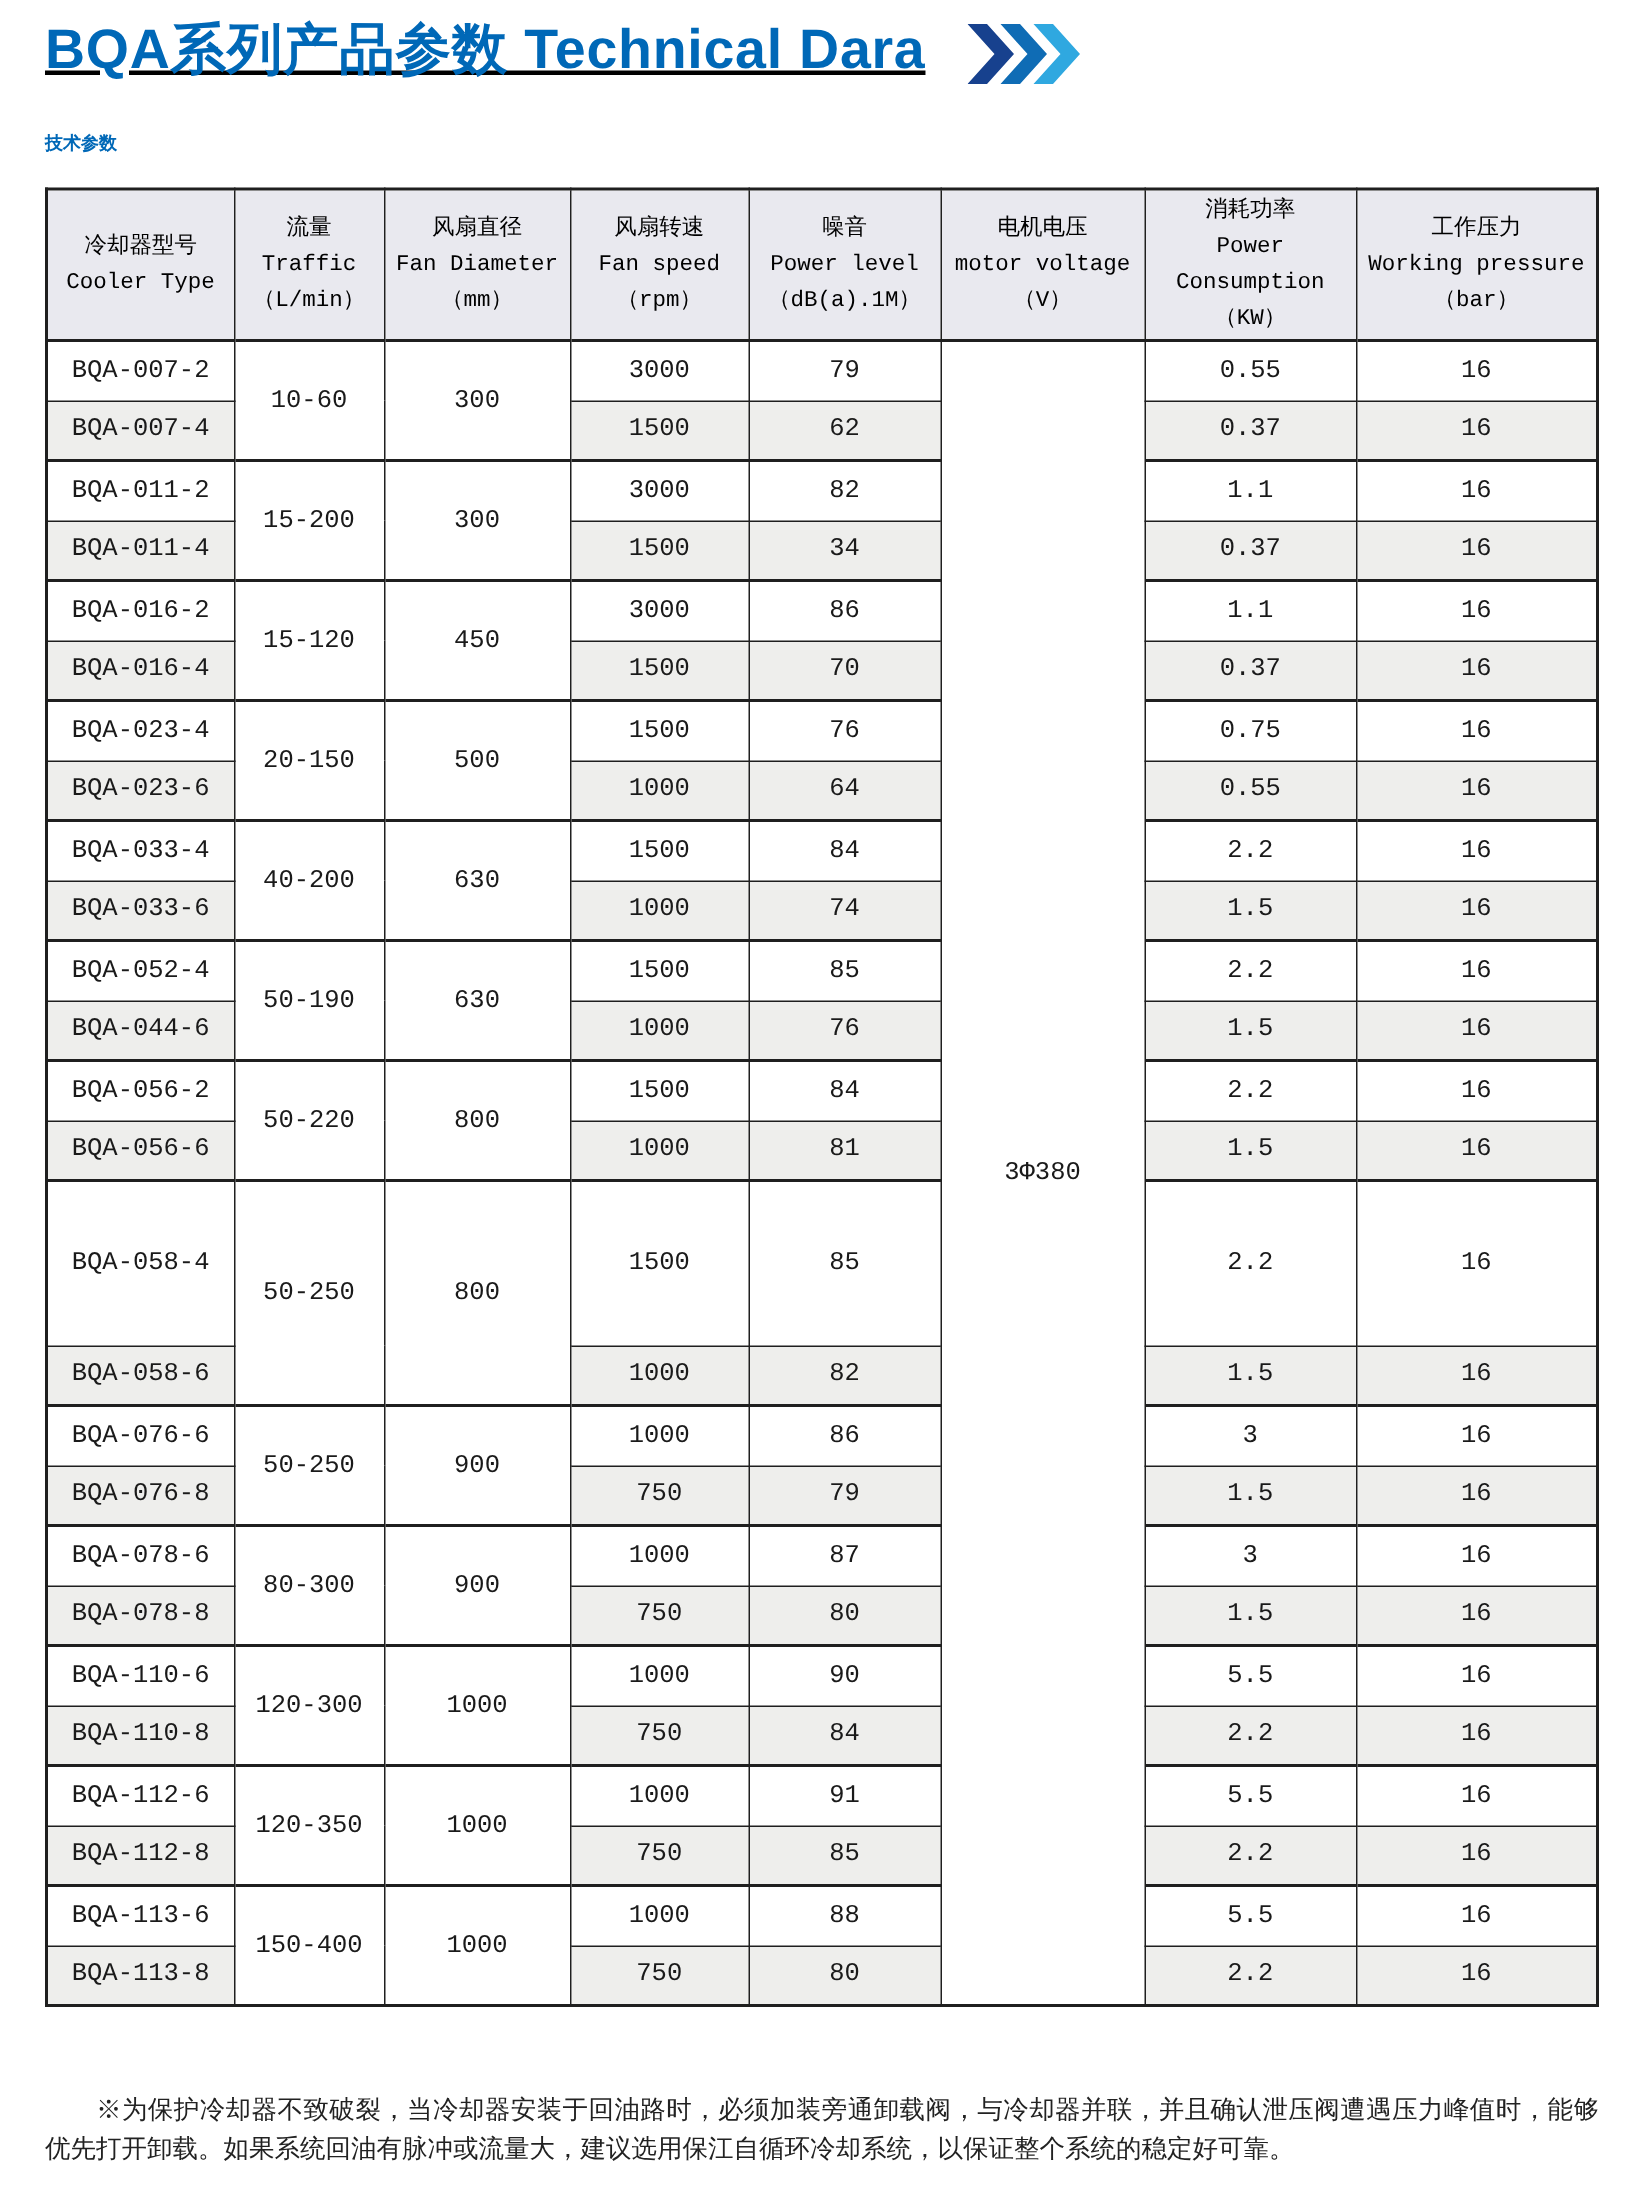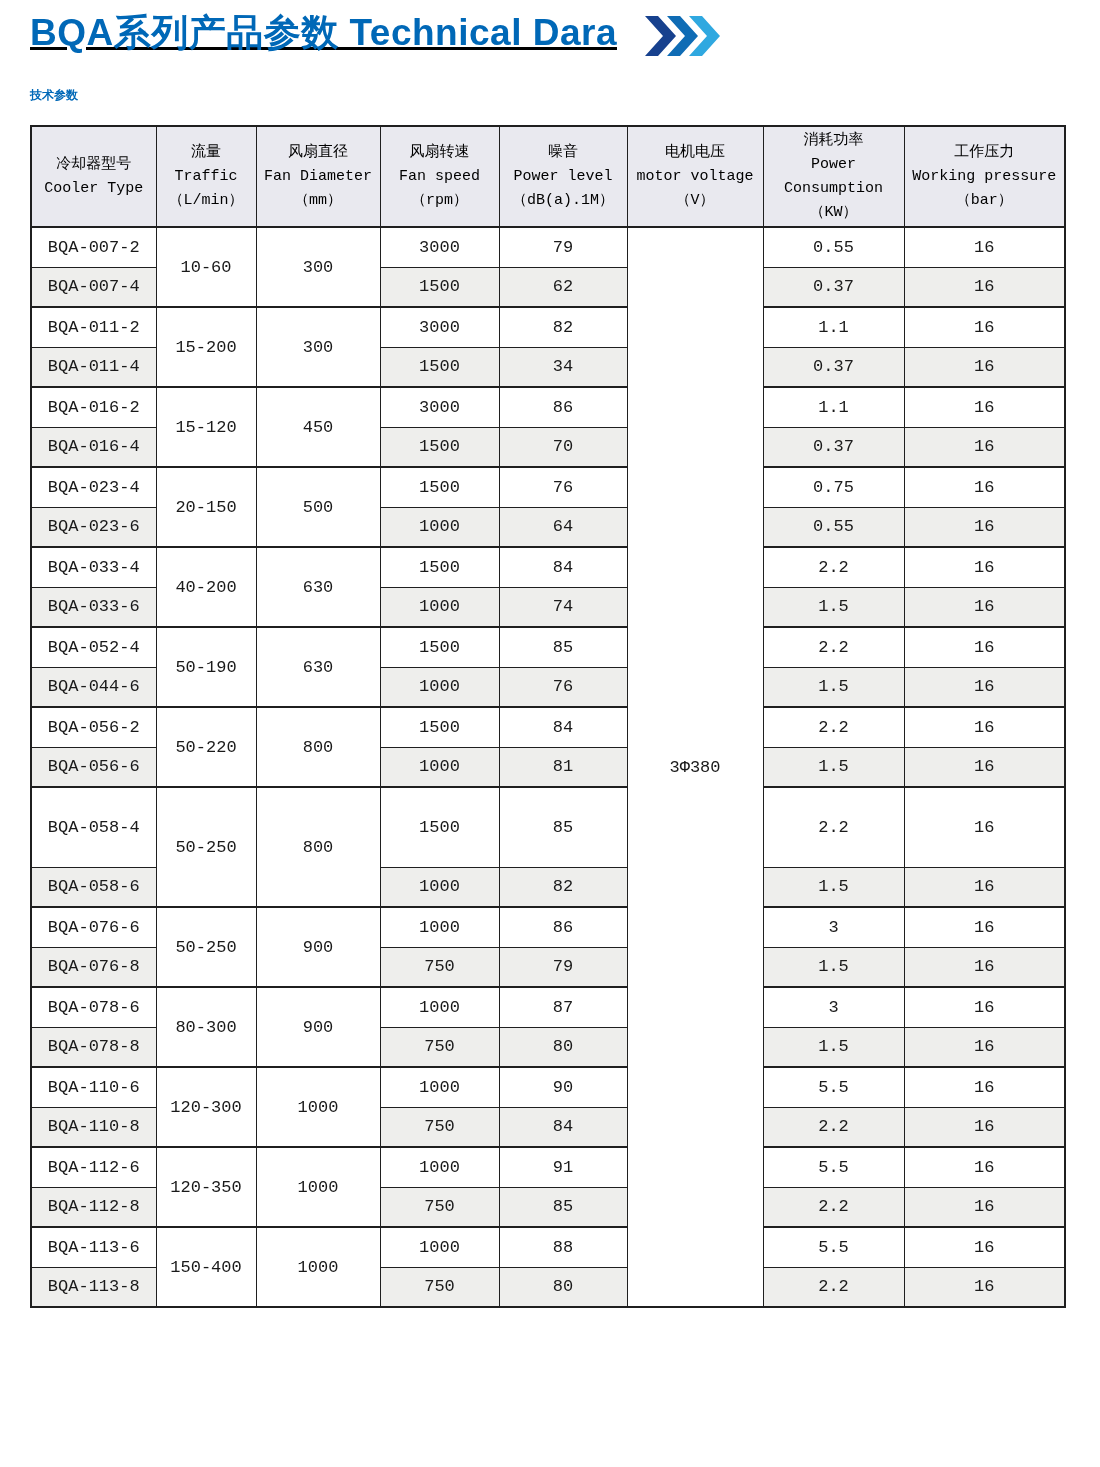--- a/index.html
+++ b/index.html
@@ -35,21 +35,21 @@
   .spec th {
     background: #e9e9ef; font-weight: normal;
     font-size: 15px; line-height: 1.6;
     white-space: pre-line; height: 101px;
     border-bottom: 2px solid #1f1f1f;
   }
   .spec td { height: 40px; font-size: 17px; background: #ffffff; color: #1a1a1a; }
   .spec tr.gray td { background: #eeeeec; }
   .spec td.merged { background: #ffffff; }
   .spec tr.group-start td { border-top: 2px solid #1f1f1f; }
-  .spec tr.tall td { height: 80px; }
+  .spec tr.tall td { height: 110px; }
 
   
   .footnote {
     margin-top: 56px; width: 1036px;
     font-size: 17px; line-height: 26px; color: #222222;
     text-indent: 2em; text-align: justify;
     font-family: "Liberation Serif", "DejaVu Serif", serif;
   }
 </style>
 </head>
@@ -313,14 +313,15 @@
         <tr class="gray">
           <td>BQA-113-8</td>
           <td>750</td>
           <td>80</td>
           <td>2.2</td>
           <td>16</td>
         </tr>
       </tbody>
   </table>
 
+  <p class="footnote">※为保护冷却器不致破裂，当冷却器安装于回油路时，必须加装旁通卸载阀，与冷却器并联，并且确认泄压阀遭遇压力峰值时，能够优先打开卸载。如果系统回油有脉冲或流量大，建议选用保江自循环冷却系统，以保证整个系统的稳定好可靠。</p>
 
 </div>
 
 </body></html>

